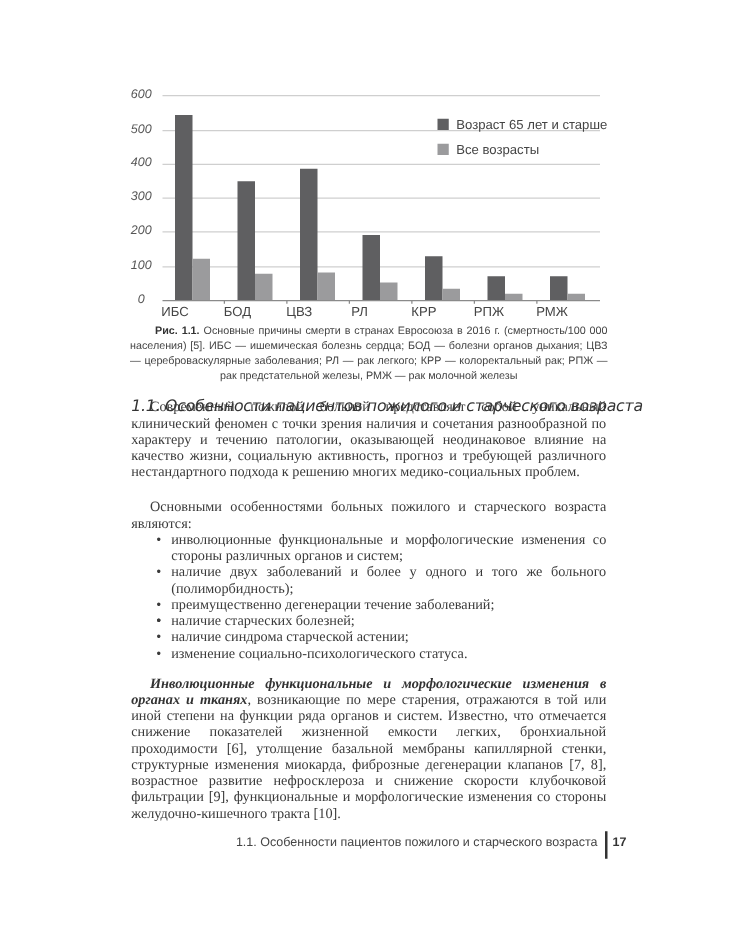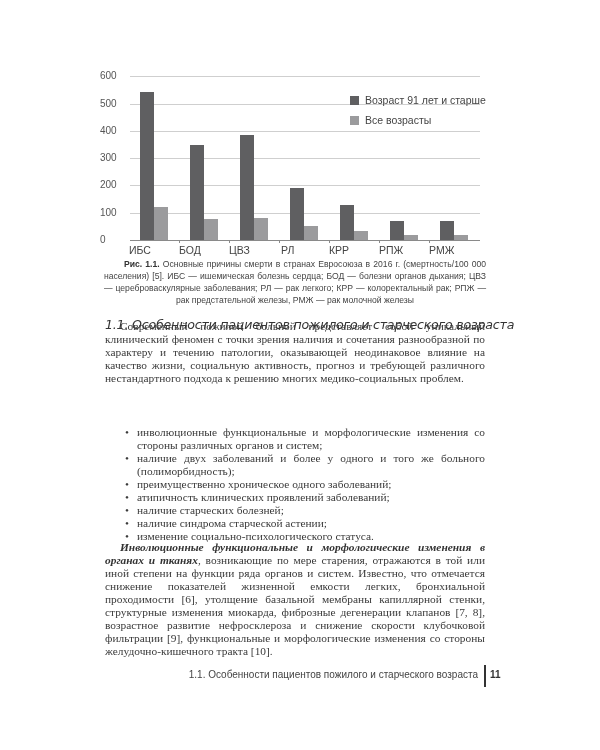--- a/index.html
+++ b/index.html
@@ -1,21 +1,21 @@
 <!DOCTYPE html>
 <html><head>
 <meta charset="utf-8">
 <style>
   html, body { margin:0; padding:0; }
   body { width:600px; height:750px; background:#ffffff; position:relative; overflow:hidden; color:#3a3a3a; }
   .page { position:absolute; left:0; top:0; width:600px; height:750px; }
 
   
   .chart { position:absolute; left:100px; top:68px; width:390px; height:190px; font-family:"Liberation Sans", sans-serif; }
-  .ytick { position:absolute; left:0; width:26px; text-align:left; font-size:10px; color:#555; line-height:10px; }
+  .ytick { position:absolute; left:0; width:26px; text-align:center; font-size:10px; color:#555; line-height:10px;font-style:italic; }
   .grid { position:absolute; left:30px; width:350px; height:1px; background:#cfcfcf; }
   .axis { position:absolute; left:30px; width:350px; height:1px; background:#8a8a8a; }
   .bar { position:absolute; width:14px; }
   .bar.dark { background:#5f5f61; }
   .bar.light { background:#9b9b9d; }
   .xlabel { position:absolute; width:50px; text-align:left; font-size:10.5px; color:#444; top:176px; }
   .xtick { position:absolute; width:1px; height:3px; background:#8a8a8a; top:172px; }
   .legend { position:absolute; left:250px; top:20px; font-size:10.5px; color:#444; }
   .legend-item { position:absolute; left:0; white-space:nowrap; height:12px; line-height:12px; }
   .legend-swatch { display:inline-block; width:9px; height:9px; vertical-align:middle; margin-right:6px; position:relative; top:-1px; }
@@ -89,42 +89,43 @@
         <div class="bar light" style="left: 304px; top: 167.359px; height: 4.641px; background: rgb(155, 155, 157);"></div>
         <div class="xlabel" style="left: 279px;">РПЖ</div>
         <div class="xtick" style="left: 279px;"></div>
         <div class="bar dark" style="left: 340px; top: 153.436px; height: 18.564px; background: rgb(95, 95, 97);"></div>
         <div class="bar light" style="left: 354px; top: 166.813px; height: 5.187px; background: rgb(155, 155, 157);"></div>
         <div class="xlabel" style="left: 329px;">РМЖ</div>
         <div class="xtick" style="left: 329px;"></div>
       </div>
     <div class="legend">
       <div class="legend-item" style="top:6px;">
-        <span class="legend-swatch" id="sw0" style="background: rgb(95, 95, 97);"></span><span>Возраст 91 лет и старше</span>
+        <span class="legend-swatch" id="sw0" style="background: rgb(95, 95, 97);"></span><span>Возраст 65 лет и старше</span>
       </div>
       <div class="legend-item" style="top:26px;">
         <span class="legend-swatch" id="sw1" style="background: rgb(155, 155, 157);"></span><span>Все возрасты</span>
       </div>
     </div>
   </div>
 
   <div class="caption"><b>Рис. 1.1.</b><span> Основные причины смерти в странах Евросоюза в 2016 г. (смертность/100 000 населения) [5]. ИБС — ишемическая болезнь сердца; БОД — болезни органов дыхания; ЦВЗ — цереброваскулярные заболевания; РЛ — рак легкого; КРР — колоректальный рак; РПЖ — рак предстательной железы, РМЖ — рак молочной железы</span></div>
 
   <div class="heading">1.1. Особенности пациентов пожилого и старческого возраста</div>
 
   <p class="body p p1">Современный пожилой больной представляет собой уникальный клинический феномен с точки зрения наличия и сочетания разнообразной по характеру и течению патологии, оказывающей неодинаковое влияние на качество жизни, социальную активность, прогноз и требующей различного нестандартного подхода к решению многих медико-социальных проблем.</p>
+  <p class="body p p2">Основными особенностями больных пожилого и старческого возраста являются:</p>
 
   <ul class="bullets" id="bullets">
       <li><span class="dot">•</span><span>инволюционные функциональные и морфологические изменения со стороны различных органов и систем;</span></li>
       <li><span class="dot">•</span><span>наличие двух заболеваний и более у одного и того же больного (полиморбидность);</span></li>
-      <li><span class="dot">•</span><span>преимущественно хроническое одного заболеваний;</span></li>
-      <li><span class="dot">•</span><span>атипичность клинических проявлений заболеваний;</span></li>
+      <li><span class="dot">•</span><span>преимущественно дегенерации течение заболеваний;</span></li>
+      <li><span class="dot">•</span></li>
       <li><span class="dot">•</span><span>наличие старческих болезней;</span></li>
       <li><span class="dot">•</span><span>наличие синдрома старческой астении;</span></li>
       <li><span class="dot">•</span><span>изменение социально-психологического статуса.</span></li>
     </ul>
 
   <p class="body p p3"><span class="em">Инволюционные функциональные и морфологические изменения в органах и тканях</span><span>, возникающие по мере старения, отражаются в той или иной степени на функции ряда органов и систем. Известно, что отмечается снижение показателей жизненной емкости легких, бронхиальной проходимости [6], утолщение базальной мембраны капиллярной стенки, структурные изменения миокарда, фиброзные дегенерации клапанов [7, 8], возрастное развитие нефросклероза и снижение скорости клубочковой фильтрации [9], функциональные и морфологические изменения со стороны желудочно-кишечного тракта [10].</span></p>
 
   <div class="running-title">1.1. Особенности пациентов пожилого и старческого возраста</div>
   <div class="footer-rule"></div>
-  <div class="page-num">11</div>
+  <div class="page-num">17</div>
 </div>
 
 </body></html>

